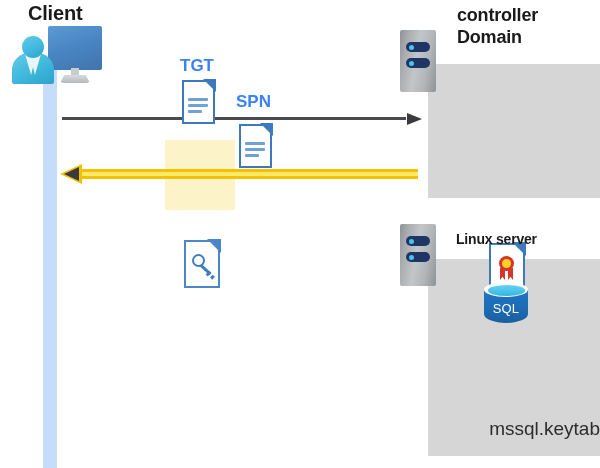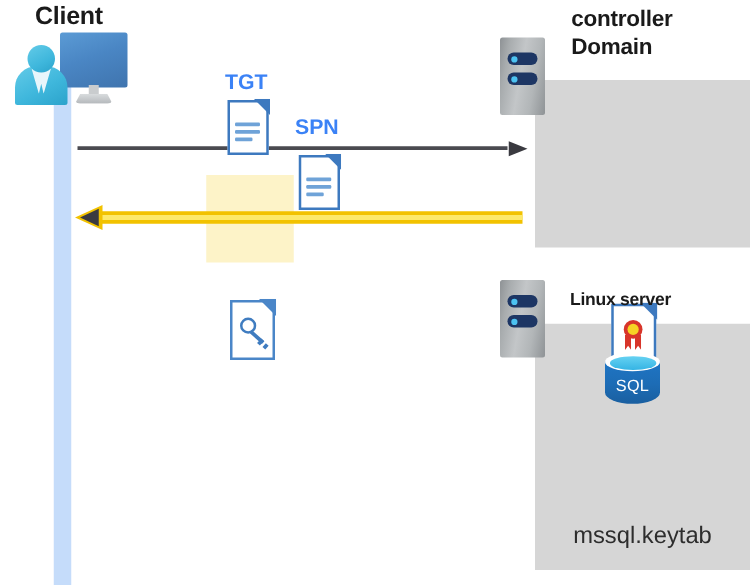--- a/index.html
+++ b/index.html
@@ -199,21 +199,21 @@
     background:#f6d325;
   }
   .ribbon-l,.ribbon-r{
     position:absolute;top:25px;
     width:5px;height:12px;background:#d8352a;
   }
   .ribbon-l{left:11px;clip-path:polygon(0 0,100% 0,100% 100%,50% 72%,0 100%);}
   .ribbon-r{left:19px;clip-path:polygon(0 0,100% 0,100% 100%,50% 72%,0 100%);}
   #keytab-label{
     left:428px;top:418px;width:172px;
-    text-align:center;
+    text-align:right;
     font-size:19px;color:#2d2d2d;
   }
 
   
   #sql-icon{left:484px;top:281px;width:44px;height:50px;}
   .cyl-body{
     position:absolute;left:0;top:8px;
     width:44px;height:34px;
     background:linear-gradient(180deg,#1f75c4 0%,#1d6cb5 55%,#1a5fa0 100%);
     border-radius:0 0 22px 22px/0 0 9px 9px;

